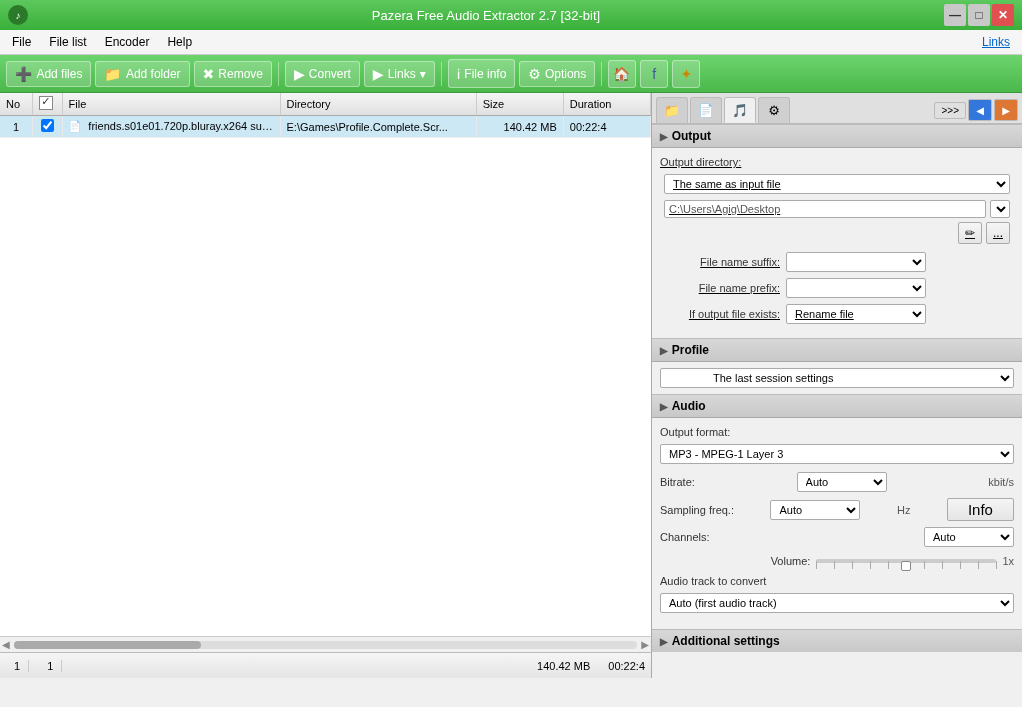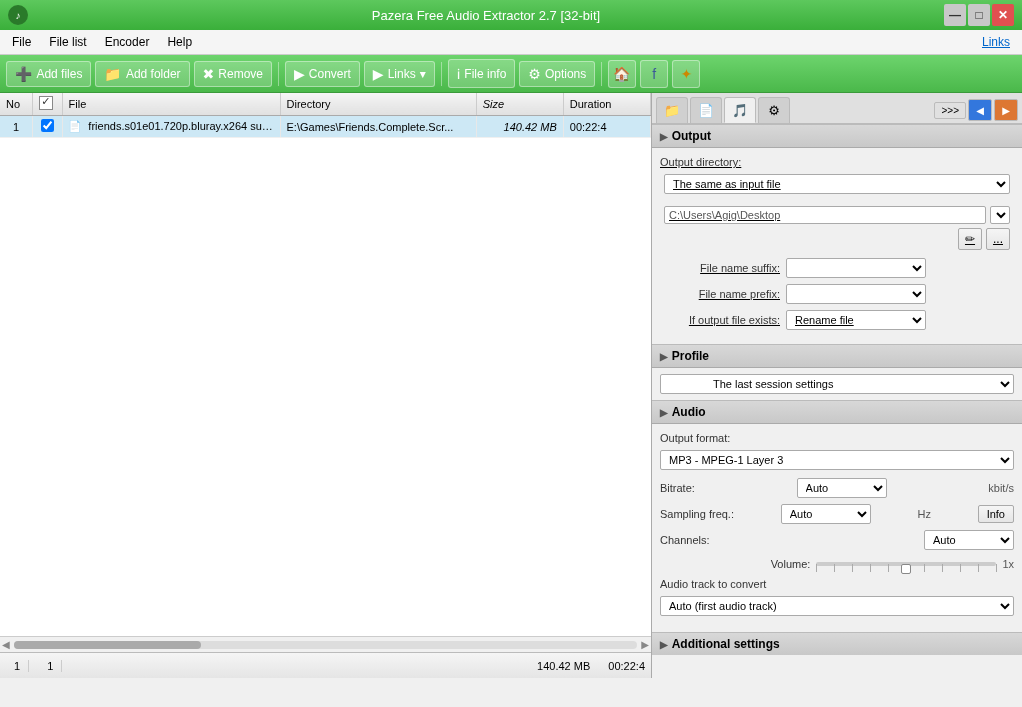--- a/index.html
+++ b/index.html
@@ -98,21 +98,21 @@
       padding: 3px 6px;
       text-align: left;
       font-weight: normal;
       font-size: 11px;
       white-space: nowrap;
     }
     .col-no { width: 30px; text-align: center; }
     .col-check { width: 24px; text-align: center; }
     .col-file { width: 200px; }
     .col-dir { width: 180px; }
-    .col-size { width: 80px; text-align: right; font-style: italic; }
+    .col-size { width: 80px; text-align: right; }
     .col-dur { width: 80px; }
     .checkbox-th {
       width: 14px; height: 14px; border: 1px solid #888;
       background: white; display: inline-block; cursor: pointer;
       position: relative;
     }
     .checkbox-th::after { content: '✓'; position: absolute; top: -2px; left: 1px; font-size: 11px; color: #333; }
     #file-table tbody tr:nth-child(even) { background: #f9f9f9; }
     #file-table tbody td {
       padding: 3px 6px;
@@ -231,21 +231,21 @@
       border-radius: 2px;
     }
     .select-full { width: 100%; }
     .select-medium { width: 140px; }
     .select-small { width: 90px; }
     
     .directory-row {
       display: flex;
       align-items: center;
       gap: 4px;
-      margin-bottom: 12px;
+      margin-bottom: 6px;
       padding: 0 4px;
     }
     .dir-select { flex: 1; }
     
     .dir-path-row {
       display: flex;
       align-items: center;
       gap: 4px;
       margin-bottom: 4px;
       padding: 0 4px;
@@ -277,26 +277,26 @@
     .profile-select { width: 100%; padding-left: 48px; }
 
     
     .audio-section { padding: 8px; }
     .bitrate-row {
       display: flex; align-items: center; gap: 6px; margin-bottom: 6px; justify-content: space-between;
     }
     .unit-label { font-size: 11px; color: #555; white-space: nowrap; }
     
     .info-btn {
-      padding: 2px 8px;
+      padding: 2px 20px;
       background: linear-gradient(to bottom, #f5f5f5, #e5e5e5);
       border: 1px solid #aaa;
       border-radius: 2px;
       cursor: pointer;
-      font-size: 11px;
+      font-size: 15px;
     }
 
     
     .volume-row {
       display: flex; align-items: center; gap: 6px; margin-bottom: 6px;
       justify-content: flex-end;
     }
     .slider-container { width: 180px; position: relative; height: 16px; }
     .slider-track {
       width: 100%; height: 4px; background: #ccc; position: absolute; top: 6px;
@@ -415,21 +415,21 @@
         <tbody id="file-table-body">
           <tr class="row-checked">
             <td class="col-no">1</td>
             <td class="col-check">
               <input type="checkbox" checked="" style="">
             </td>
             <td class="col-file">
               <span class="file-icon">📄</span>
               <span>friends.s01e01.720p.bluray.x264 sujaidr...</span>
             </td>
-            <td class="col-dir">E:\Games\Friends.Complete.Scr...</td>
+            <td class="col-dir">E:\Games\Profile.Complete.Scr...</td>
             <td class="col-size" style="text-align:right;">140.42 MB</td>
             <td class="col-dur">00:22:4</td>
           </tr>
         </tbody>
       </table>
     </div>
 
     <div id="hscrollbar">
       <span style="font-size:10px; color:#888; margin-right:4px;">◀</span>
       <div class="hscroll-track">

